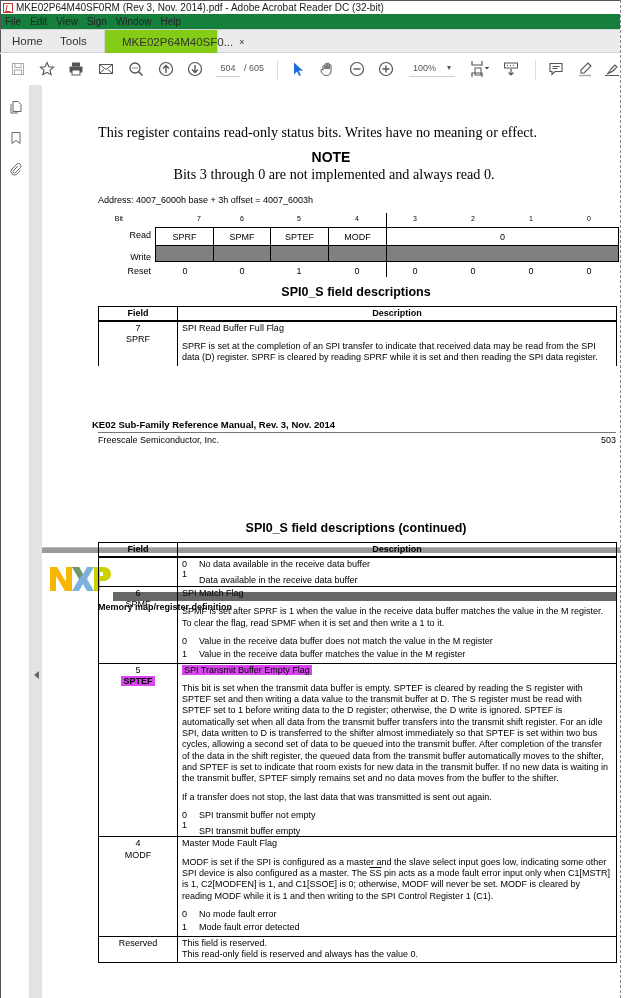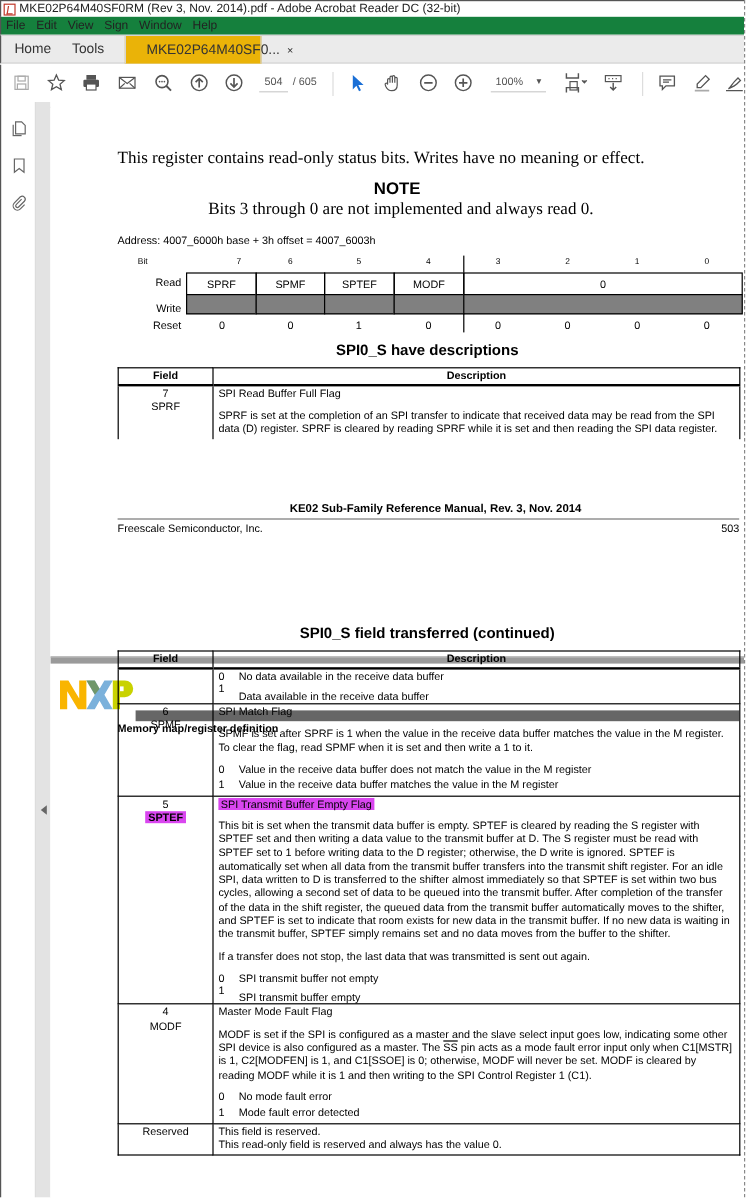--- a/index.html
+++ b/index.html
@@ -14,21 +14,21 @@
 
   
   .menubar { position: absolute; left: 0; top: 14px; width: 620px; height: 15px; background: #15803d; display: flex; align-items: center; font-size: 10px; padding-left: 4px; border-left: 1px solid #555; }
   .menubar span { margin-right: 9px; color: #222; }
 
   
   .tabbar { position: absolute; left: 0; top: 29px; width: 620px; height: 24px; background: #ebebeb; border-top: 1px solid #d4d4d4; border-bottom: 1px solid #d4d4d4; display: flex; align-items: stretch; font-size: 11.5px; border-left: 1px solid #555; }
   .tab { display: flex; align-items: center; padding: 0 10px; color: #333; }
   .tab.home { padding-left: 11px; width: 57px; }
   .tab.tools { width: 46px; padding-left: 2px; }
-  .tab.doc { background: #eab308; width: 114px; margin-left: 0; padding-left: 17px; border-left: 1px solid #d4d4d4; border-right: 1px solid #d4d4d4; margin-bottom: -1px; }
+  .tab.doc { background: #84cc16; width: 114px; margin-left: 0; padding-left: 17px; border-left: 1px solid #d4d4d4; border-right: 1px solid #d4d4d4; margin-bottom: -1px; }
   .tab.doc .close { margin-left: 6px; font-size: 9px; color: #333; }
 
   
   .toolbar { position: absolute; left: 0; top: 54px; width: 620px; height: 36px; background: #fff; border-bottom: 1px solid #e0e0e0; display: flex; align-items: center; border-left: 1px solid #555; }
   .tb { position: absolute; top: 7px; width: 16px; height: 16px; display: flex; align-items: center; justify-content: center; color: #555; font-size: 14px; }
   .pagenum { position: absolute; left: 215px; top: 9px; width: 24px; height: 14px; font-size: 9px; color: #555; text-align: center; border-bottom: 1px solid #ccc; }
   .pagetotal { position: absolute; left: 243px; top: 9px; font-size: 9px; color: #555; }
   .zoomval { position: absolute; left: 408px; top: 9px; width: 46px; height: 14px; font-size: 9px; color: #555; border-bottom: 1px solid #ccc; padding-left: 4px; }
   .sep { position: absolute; top: 6px; width: 1px; height: 20px; background: #ddd; }
 
@@ -64,21 +64,21 @@
   table.fd th { border: 1px solid #000; border-bottom-width: 2px; font-weight: bold; padding: 1px 4px; height: 14px; text-align: center; }
   table.fd td { border: 1px solid #000; vertical-align: top; padding: 1px 4px 2px 4px; line-height: 11.3px; }
   table.fd td.field { text-align: center; width: 79px; }
   .p { margin-bottom: 7px; }
   .enum { display: flex; line-height: 11.3px; }
   .enum .ev { width: 17px; flex-shrink: 0; }
   .hl { background: #d946ef; padding: 0 2px; }
   .over { text-decoration: overline; }
 
   .tbl-cont { position: absolute; left: 0; width: 578px; top: 289px; text-align: center; font-size: 9px; font-style: italic; padding-left: 50px; }
-  .footer-title { position: absolute; left: 0; width: 578px; top: 334px; text-align: center; font-size: 9.5px; font-weight: bold; padding-left: 64px; }
+  .footer-title { position: absolute; left: 0; width: 578px; top: 334px; text-align: left; font-size: 9.5px; font-weight: bold; padding-left: 50px; }
   .footer-rule { position: absolute; left: 56px; top: 347px; width: 518px; height: 1px; background: #777; }
   .footer-left { position: absolute; left: 56px; top: 350px; font-size: 9px; }
   .footer-right { position: absolute; right: 4px; top: 350px; font-size: 9px; }
 
   
   .nxp { position: absolute; left: 8px; top: 481px; width: 62px; height: 26px; }
   .hdr-bar { position: absolute; left: 71px; top: 507px; width: 503px; height: 9px; background: #666; }
   .running { position: absolute; left: 56px; top: 517px; font-size: 9px; font-weight: bold; }
   .torn { position: absolute; right: 0; top: 0; width: 8px; height: 998px; background: #fff; border-left: 1px dashed #888; }
 </style>
@@ -296,21 +296,21 @@
         <span style="position:absolute;left:0;top:53px;width:86px">0</span>
       </span>
     <span class="rst" style="left:390px">
         <span style="position:absolute;left:0;top:53px;width:86px">0</span>
       </span>
     <span class="rst" style="left:448px">
         <span style="position:absolute;left:0;top:53px;width:86px">0</span>
       </span>
   </div>
 
-  <div class="tbl-caption" style="top:200px">SPI0_S have descriptions</div>
+  <div class="tbl-caption" style="top:200px">SPI0_S field descriptions</div>
 
   <table class="fd" style="left:56px;top:221px;width:519px">
     <tbody>
         <tr>
       <th style="width:79px">Field</th>
       <th>Description</th>
     </tr>
     <tr style="border-bottom:none">
       <td class="field" style="border-bottom:none">
         <div>7</div>
@@ -334,21 +334,21 @@
   <svg class="nxp" viewBox="0 0 62 26">
     <polygon points="0,1 7,1 16,16 16,1 22,1 22,25 15,25 6,10 6,25 0,25" fill="#f9b500"></polygon>
     <polygon points="22,1 29,1 33,8 37,1 44,1 37,13 44,25 37,25 33,18 29,25 22,25 29,13" fill="#7bb1db"></polygon>
     <polygon points="29,1 33,8 29,13 22,1" fill="#6c8c3b" opacity="0.7"></polygon>
     <path d="M44 1h10a7 7 0 010 14h-4v10h-6z" fill="#c9d200"></path>
     <rect x="50" y="6" width="3" height="4" fill="#fff"></rect>
   </svg>
   <div class="hdr-bar"></div>
   <div class="running">Memory map/register definition</div>
 
-  <div class="tbl-caption" style="top:436px;margin-top:0"><span style="position:relative;top:0px">SPI0_S field transferred (continued)</span></div>
+  <div class="tbl-caption" style="top:436px;margin-top:0"><span style="position:relative;top:0px">SPI0_S field descriptions (continued)</span></div>
 
   <table class="fd" style="left:56px;top:457px;width:519px">
     <tbody>
         <tr>
       <th style="width:79px">Field</th>
       <th>Description</th>
     </tr>
 
     <tr>
       <td class="field"></td>

